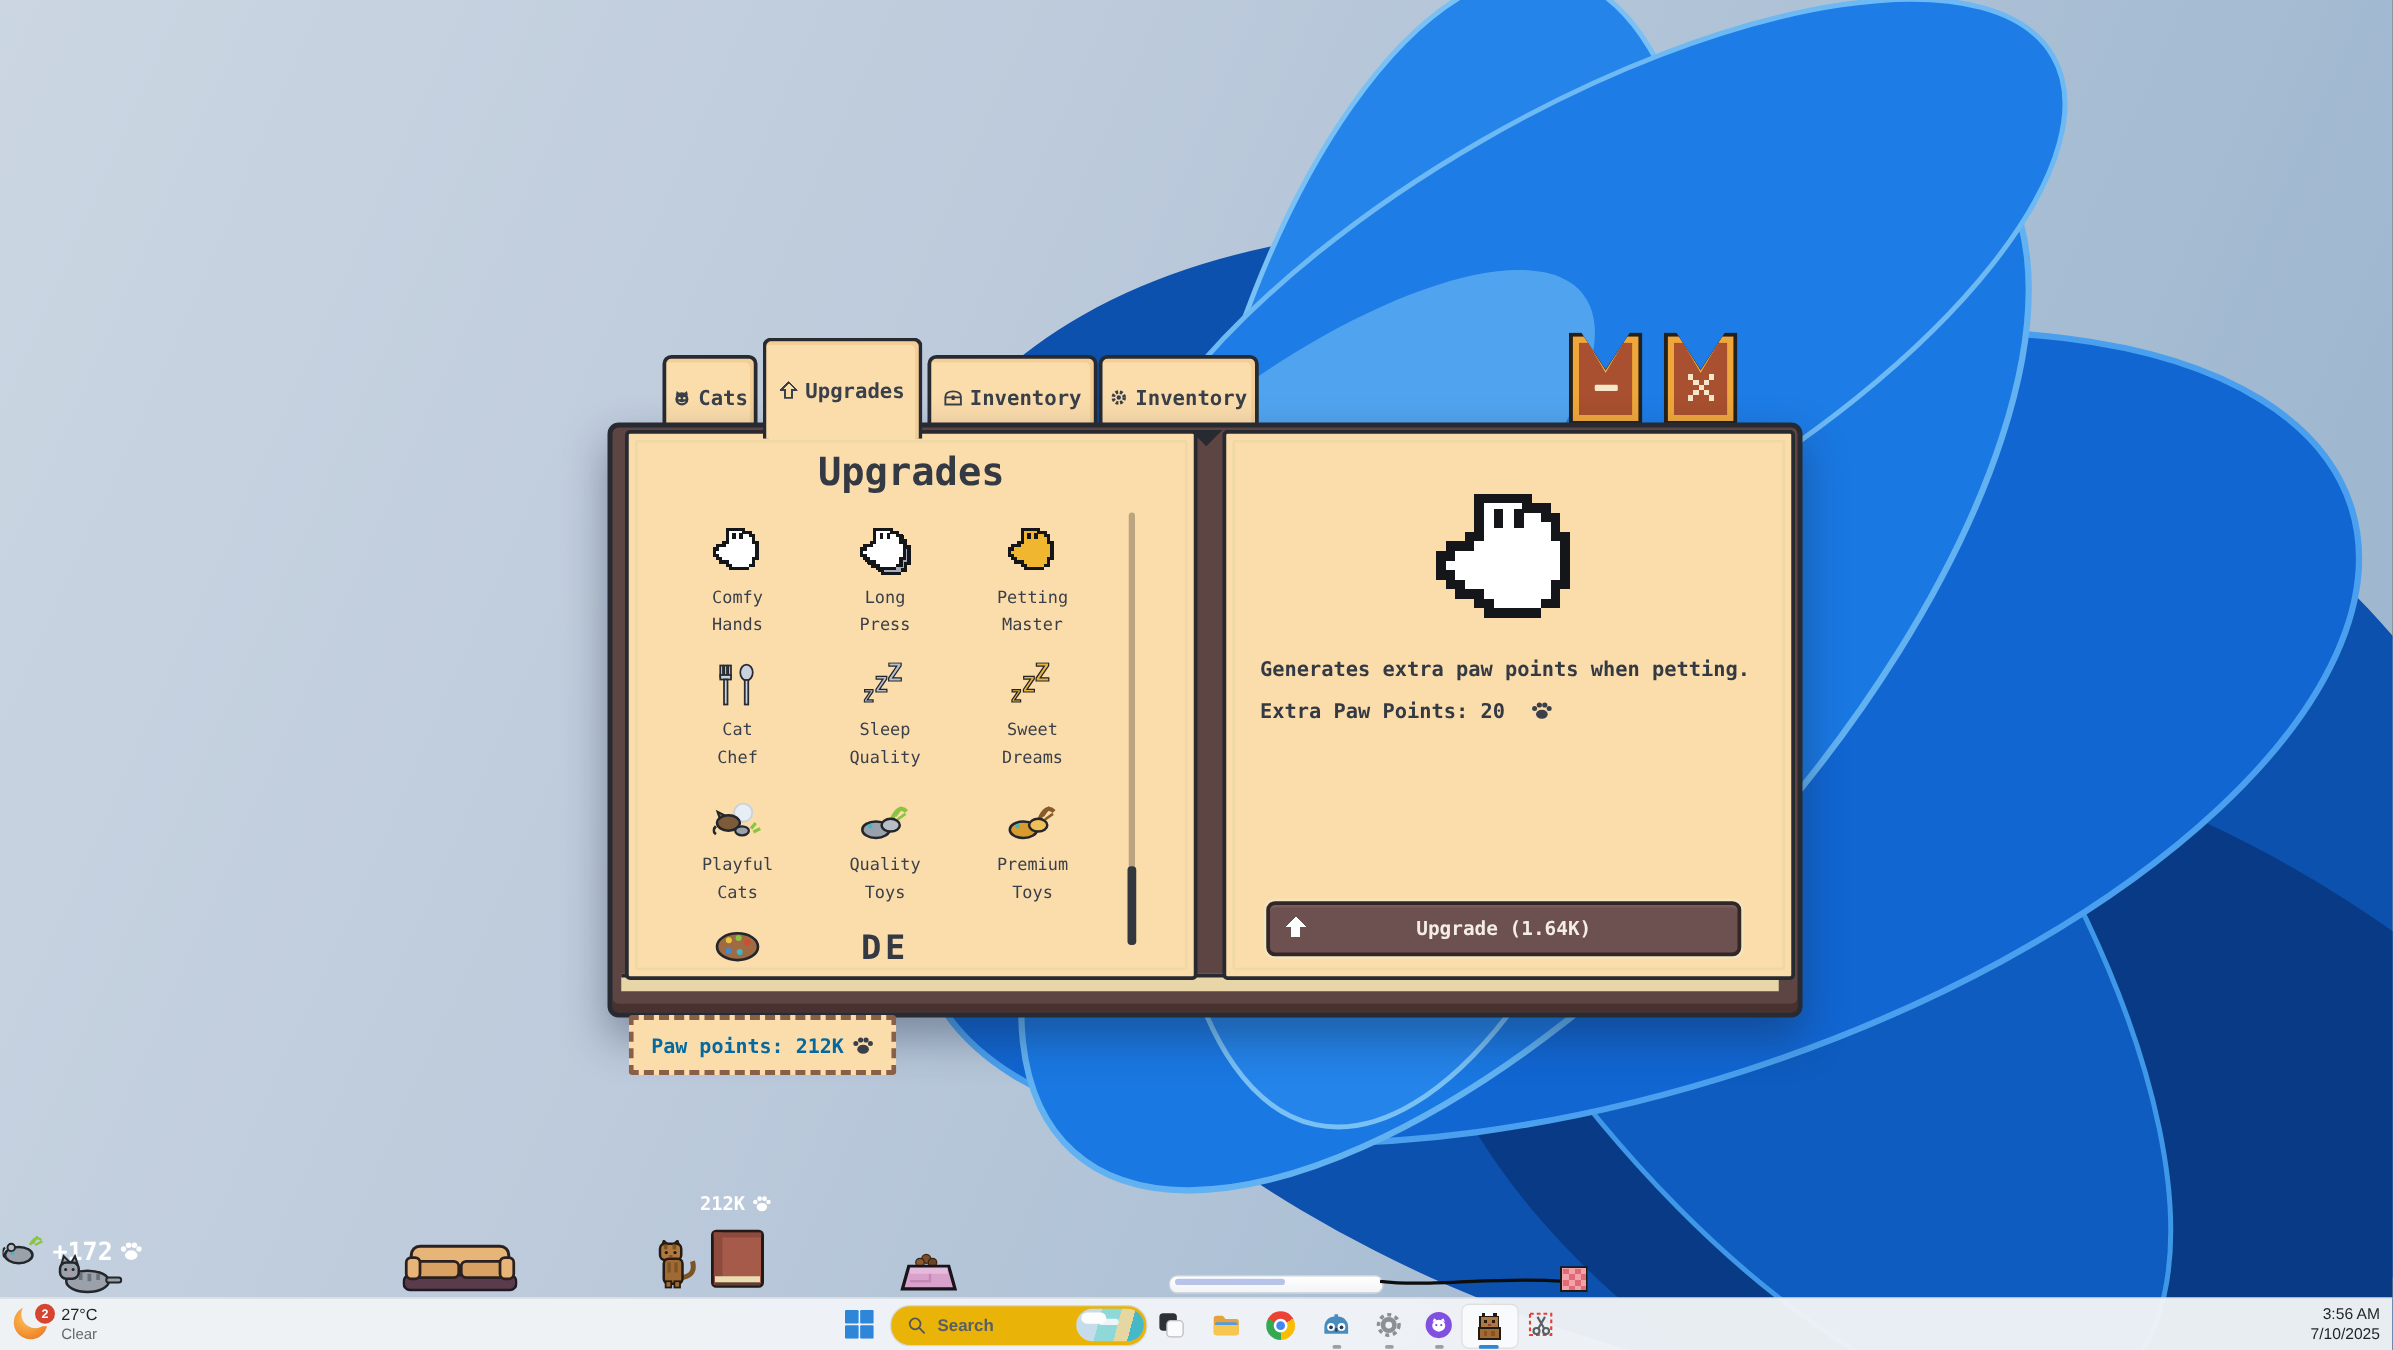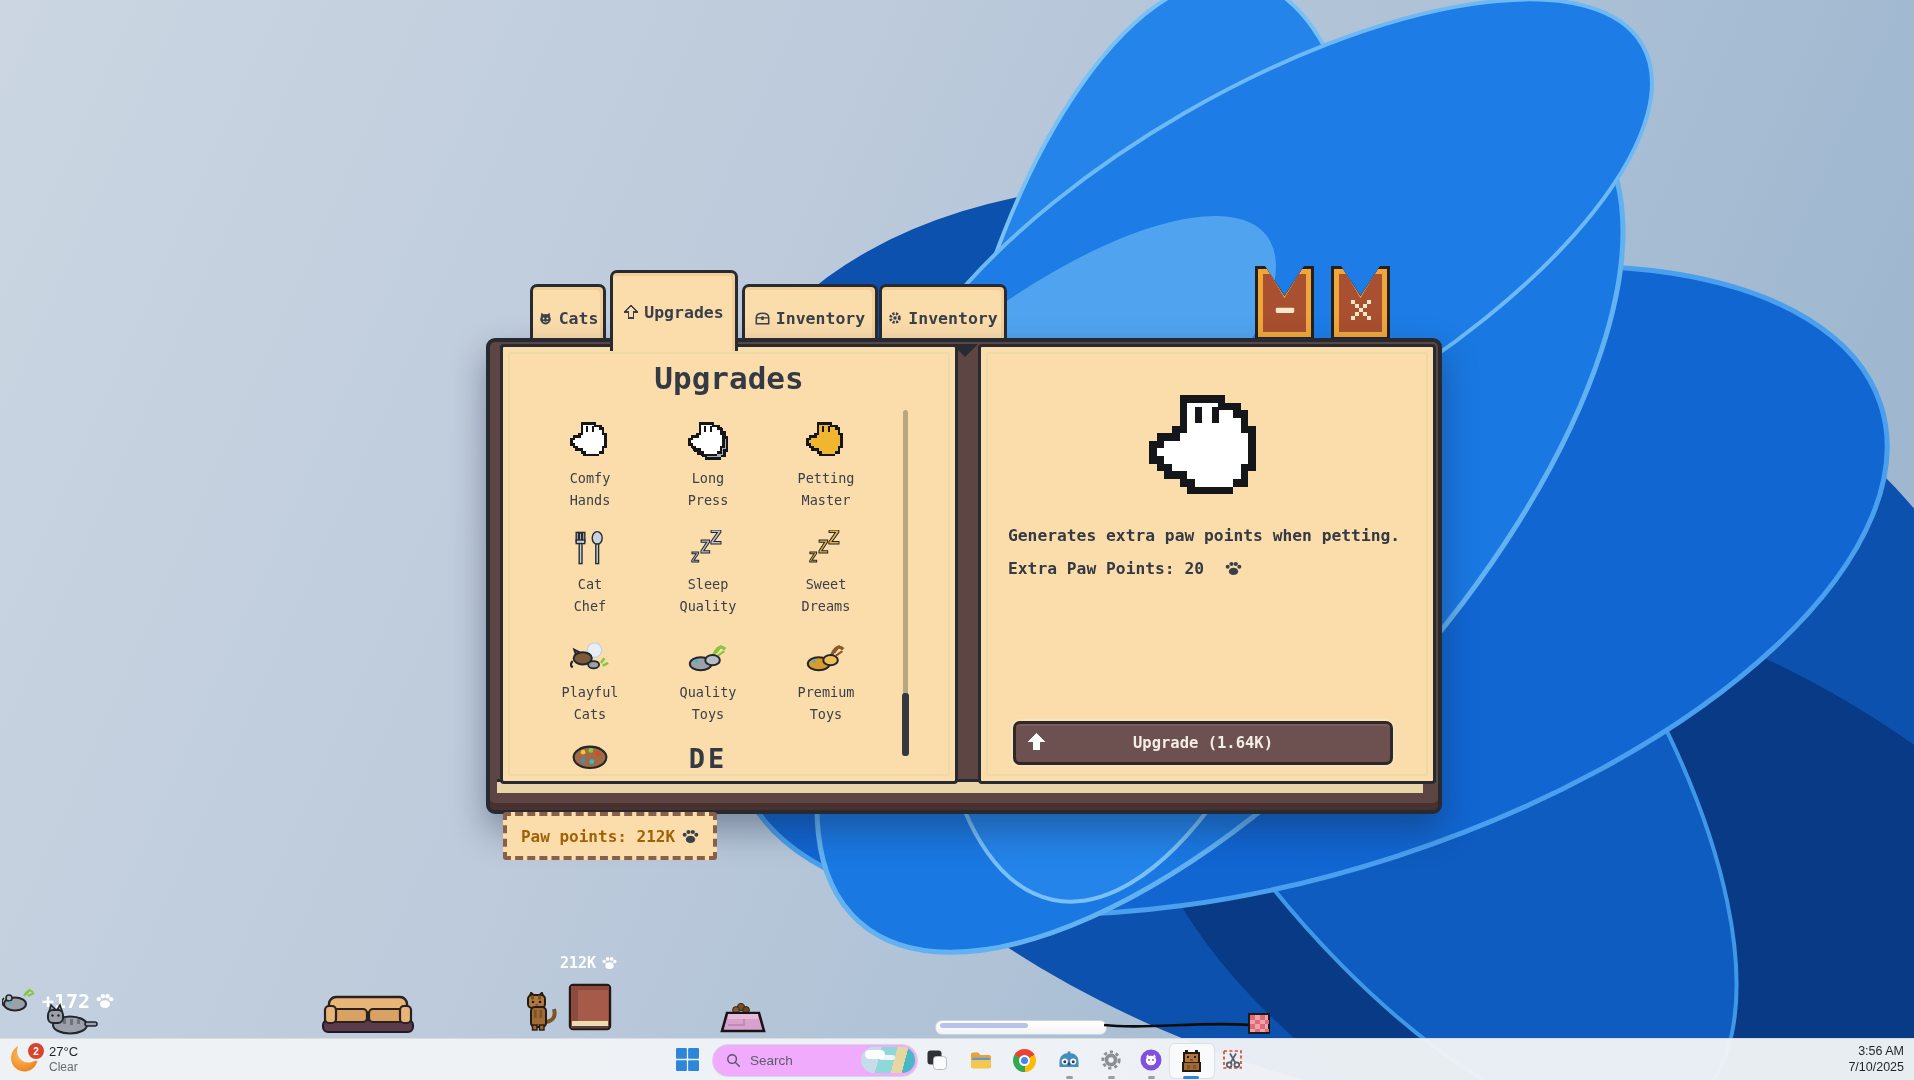--- a/index.html
+++ b/index.html
@@ -70,36 +70,36 @@
   .rp-desc{position:absolute;left:27px;top:179px;font-size:16.3px;font-weight:bold;color:#343a44;}
   .rp-extra{position:absolute;left:27px;top:212px;font-size:16.3px;font-weight:bold;color:#343a44;
     display:flex;align-items:center;gap:21px;}
   .rp-btn{position:absolute;left:32px;top:374px;width:374px;height:38px;background:#6d5150;
     border:3px solid #332627;border-radius:7px;box-shadow:0 0 0 2px #f3e5bd, inset 0 2px 0 rgba(255,255,255,.08);
     display:flex;align-items:center;justify-content:center;color:#f3ede4;font-weight:bold;font-size:15.5px;cursor:pointer;}
   .rp-btn .btn-arrow{position:absolute;left:11px;top:8px;}
 
   #paw-label{left:503px;top:812px;width:206px;height:40px;background:#fbdcab;
     border:4px dashed #8a5f4a;border-radius:3px;display:flex;align-items:center;justify-content:center;
-    gap:7px;z-index:3;font-size:16px;font-weight:bold;color:#a16207;}
+    gap:7px;z-index:3;font-size:16px;font-weight:bold;color:#0369a1;}
 
   
   #taskbar{position:absolute;left:0;top:1038px;width:1914px;height:42px;
     background:rgba(239,243,246,.97);border-top:1px solid #d9dde1;z-index:10;
     font-family:"Liberation Sans",sans-serif;}
   #tb-weather{position:absolute;left:10px;top:4px;display:flex;gap:7px;cursor:pointer;}
   #tb-weather-icon{position:relative;width:32px;height:32px;}
   #tb-weather-badge{position:absolute;left:16px;top:-2px;width:16px;height:16px;border-radius:50%;
     background:#d6452f;border:2px solid #eff3f6;color:#fff;font-size:10px;font-weight:bold;
     display:flex;align-items:center;justify-content:center;}
   .tbw-temp{font-size:13px;color:#1f2328;line-height:17px;}
   .tbw-cond{font-size:12px;color:#646a70;line-height:14px;}
   #tb-start{position:absolute;left:676px;top:9px;cursor:pointer;}
-  #tb-search{position:absolute;left:712px;top:5px;width:204px;height:31px;background:#f0abfc;
-    border:1px solid #d5d9de;border-radius:16px;display:flex;align-items:center;cursor:pointer;}
+  #tb-search{position:absolute;left:712px;top:5px;width:204px;height:31px;background:#eab308;
+    border:1px solid #d5d9de;border-radius:16px;display:flex;align-items:center;cursor:pointer;font-weight:bold;}
   #tb-search .s-label{margin-left:9px;font-size:13.5px;color:#5a5f64;}
   #tb-search .s-mag{margin-left:13px;display:flex;}
   #tb-search-thumb{position:absolute;right:2px;top:2px;width:54px;height:26px;border-radius:13px;overflow:hidden;
     background:linear-gradient(105deg,#c6dcea 0 34%,#8fd8d8 34% 60%,#e6d6a0 60% 78%,#46b8c8 78%);}
   #tb-search-thumb::before{content:'';position:absolute;left:4px;top:3px;width:20px;height:9px;border-radius:6px;
     background:#fdfdfd;box-shadow:12px 3px 0 -2px #eef4f7;}
   .tbi{position:absolute;top:8px;width:26px;height:26px;display:flex;align-items:center;justify-content:center;cursor:pointer;}
   .chrome-ic{width:23px;height:23px;border-radius:50%;position:relative;
     background:conic-gradient(from -60deg,#ea4335 0 120deg,#fbbc05 0 240deg,#34a853 0 360deg);}
   .chrome-ic::before{content:'';position:absolute;left:6px;top:6px;width:11px;height:11px;border-radius:50%;background:#fff;}

